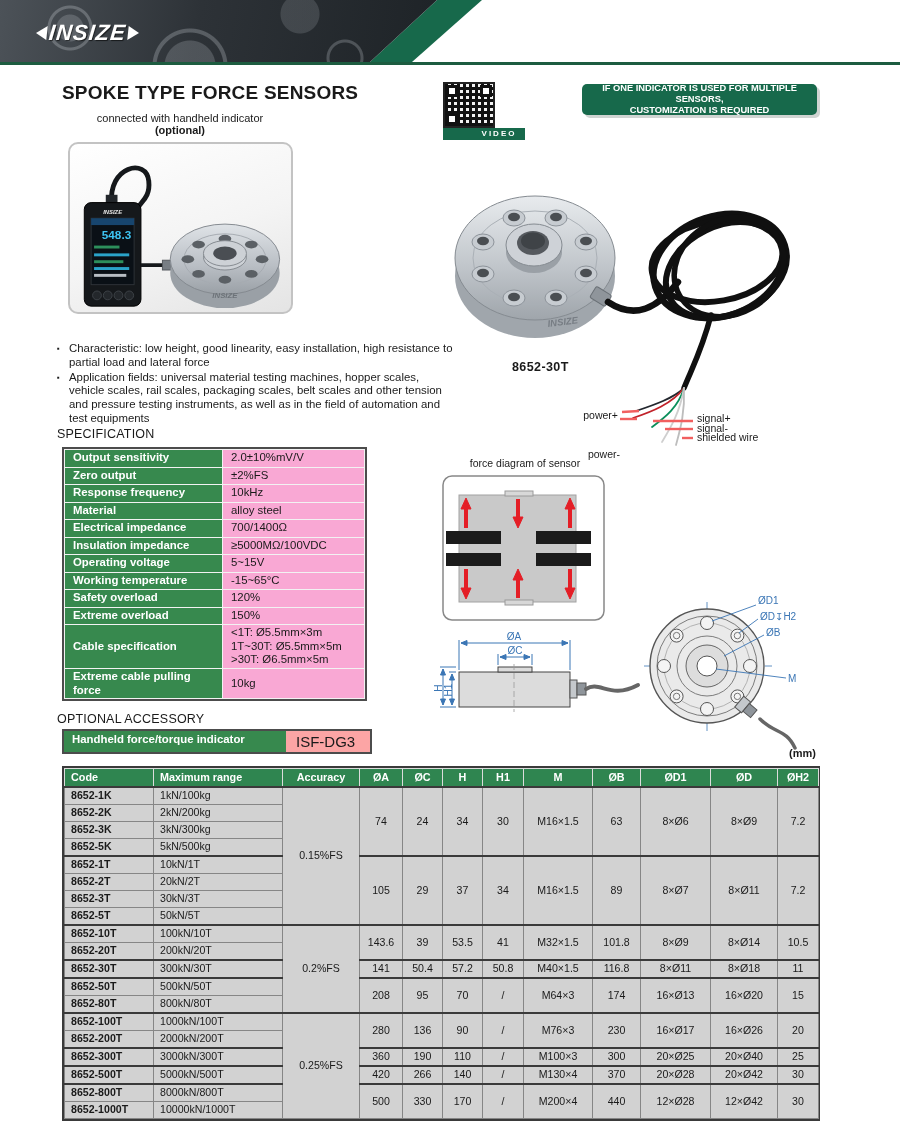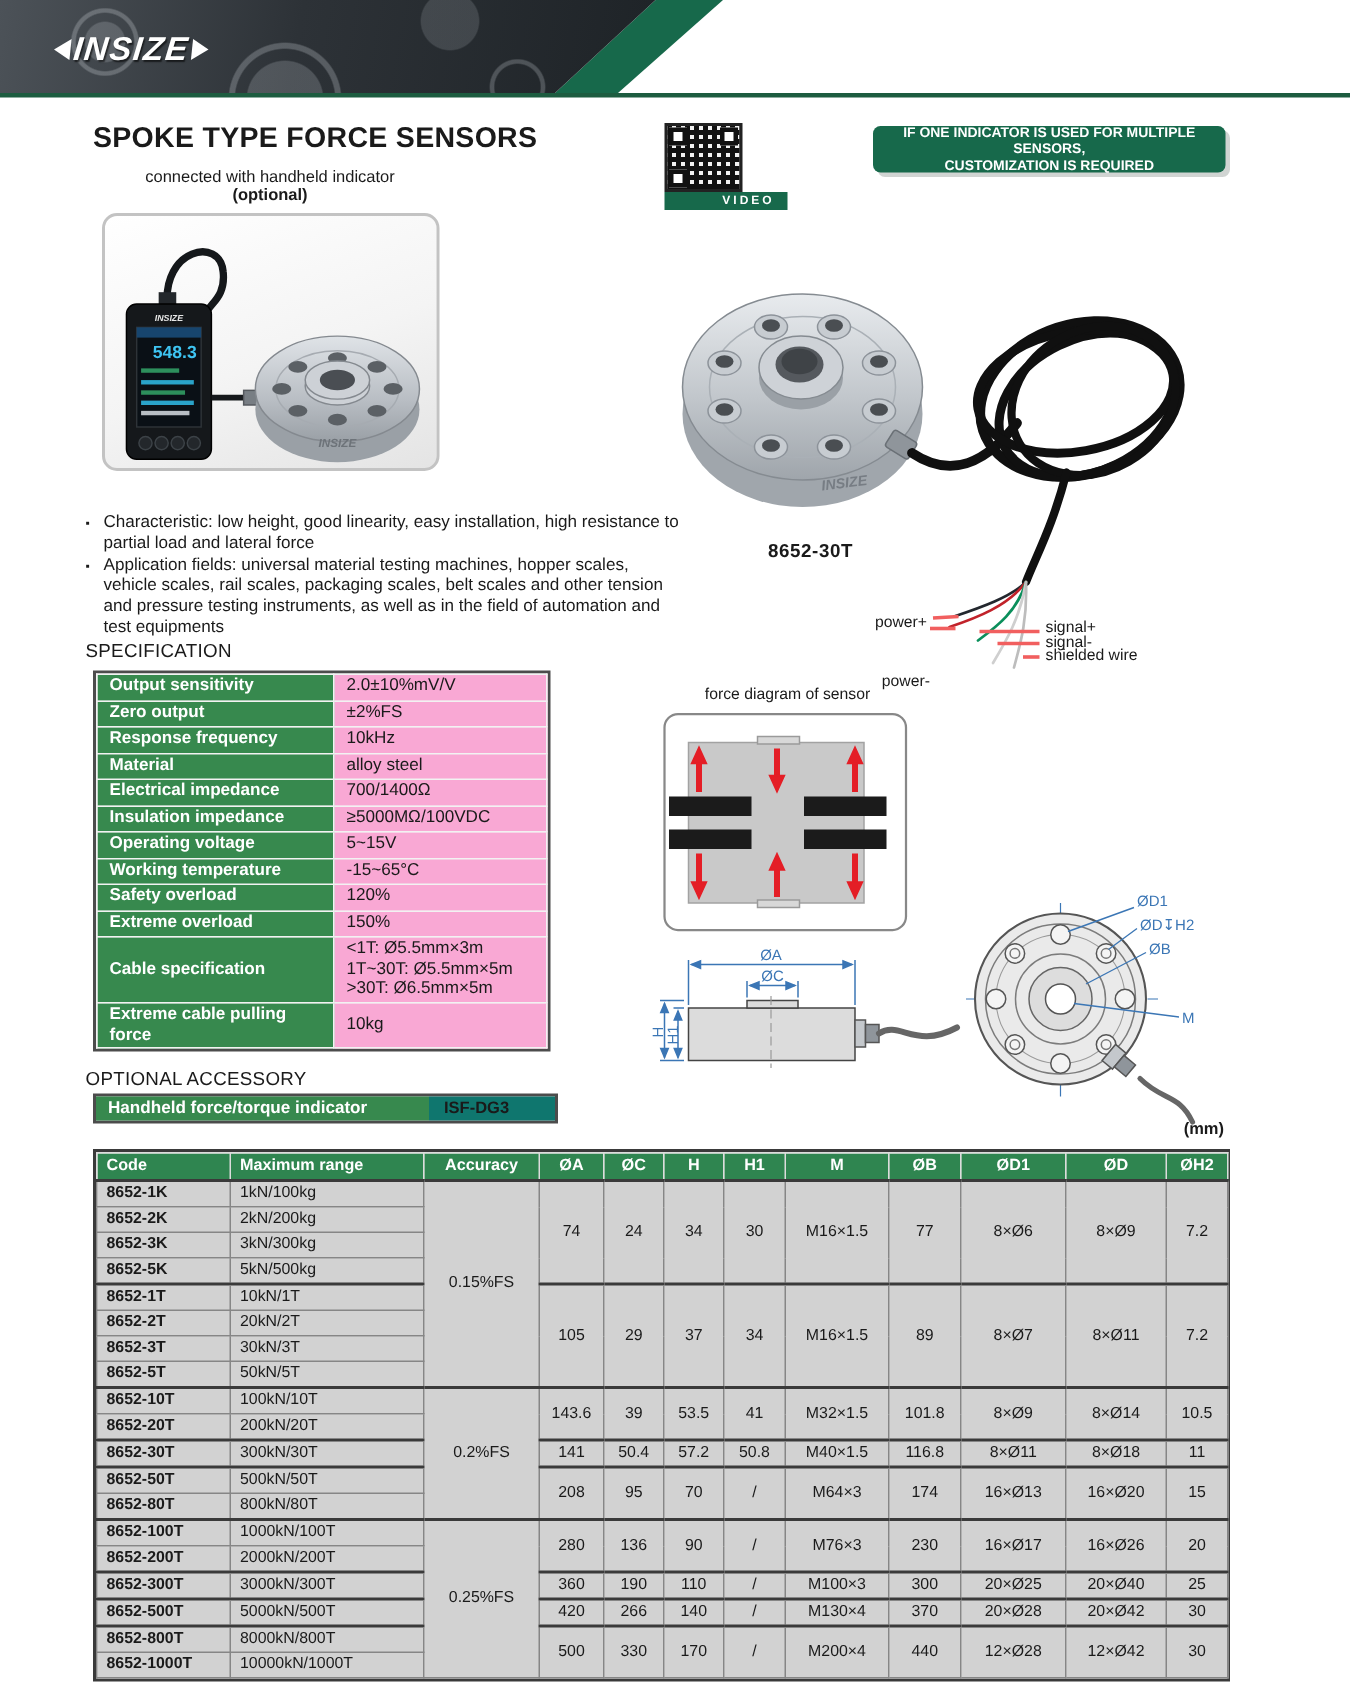--- a/index.html
+++ b/index.html
@@ -62,21 +62,21 @@
   table.spec{border-collapse:collapse;width:100%;table-layout:fixed;}
   .spec th,.spec td{border:1px solid #f2f2f2;font-size:11.4px;padding:1px 4px 1px 8px;
     height:14.5px;line-height:1.2;text-align:left;vertical-align:middle;}
   .spec th{background:var(--sgreen);color:#fff;font-weight:bold;width:145px;}
   .spec td{background:#f9a8d4;white-space:pre-line;}
 
   
   .acc-wrap{left:62px;top:729px;width:306px;border:2px solid #4c4c4c;display:flex;}
   .acc-label{background:var(--sgreen);color:#fff;font-weight:bold;font-size:11.4px;
     padding:2px 6px 2px 8px;width:208px;}
-  .acc-value{background:#0f766e;font-weight:bold;font-size:11px;padding:2px 6px 2px 10px;flex:1;}
+  .acc-value{background:#fca5a5;font-weight:normal;font-size:15px;padding:2px 6px 2px 10px;flex:1;}
 
   
   .model-label{left:512px;top:360px;font-size:12.5px;font-weight:bold;letter-spacing:.4px;}
   .wire-label{font-size:10.5px;line-height:11px;}
   .fd-title{left:441px;top:457px;width:168px;text-align:center;font-size:10.5px;}
   .mm-note{left:700px;top:747px;width:116px;text-align:right;font-size:11px;font-weight:bold;}
 
   
   .big-wrap{left:62px;top:766px;width:754px;border:2px solid #3a3a3a;}
   table.big{border-collapse:collapse;width:100%;table-layout:fixed;}
@@ -458,21 +458,21 @@
       <tbody id="big-body">
           <tr class="grp">
             <td class="code">8652-1K</td>
             <td class="range">1kN/100kg</td>
             <td class="acc" rowspan="8">0.15%FS</td>
             <td class="dim" rowspan="4">74</td>
             <td class="dim" rowspan="4">24</td>
             <td class="dim" rowspan="4">34</td>
             <td class="dim" rowspan="4">30</td>
             <td class="dim" rowspan="4">M16×1.5</td>
-            <td class="dim" rowspan="4">77</td>
+            <td class="dim" rowspan="4">63</td>
             <td class="dim" rowspan="4">8×Ø6</td>
             <td class="dim" rowspan="4">8×Ø9</td>
             <td class="dim" rowspan="4">7.2</td>
           </tr>
           <tr>
             <td class="code">8652-2K</td>
             <td class="range">2kN/200kg</td>
           </tr>
           <tr>
             <td class="code">8652-3K</td>

